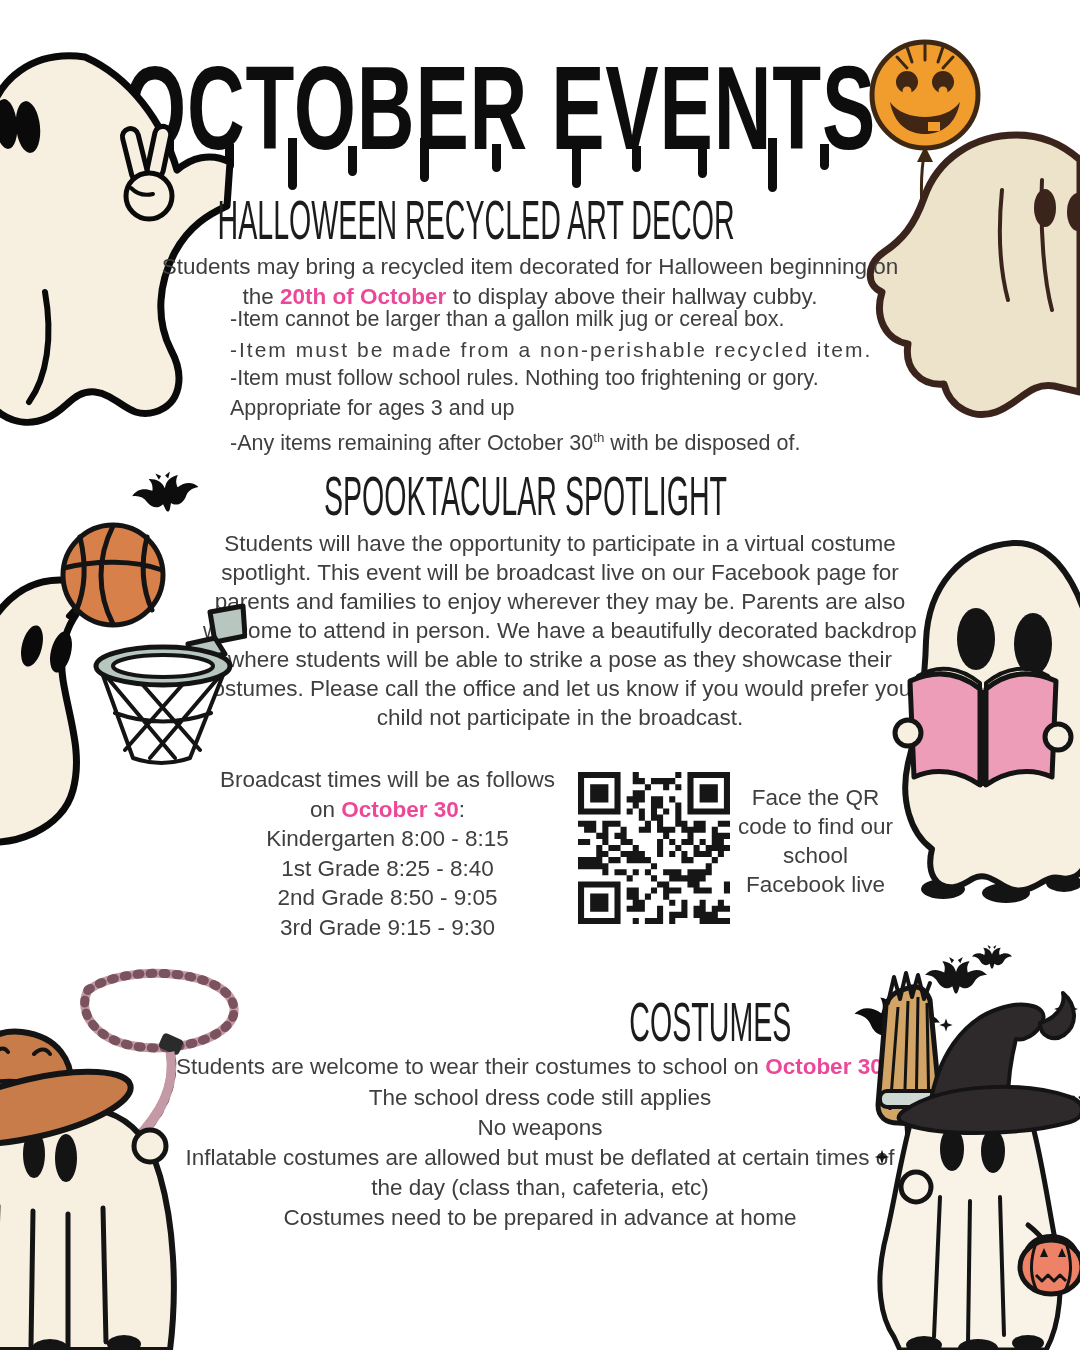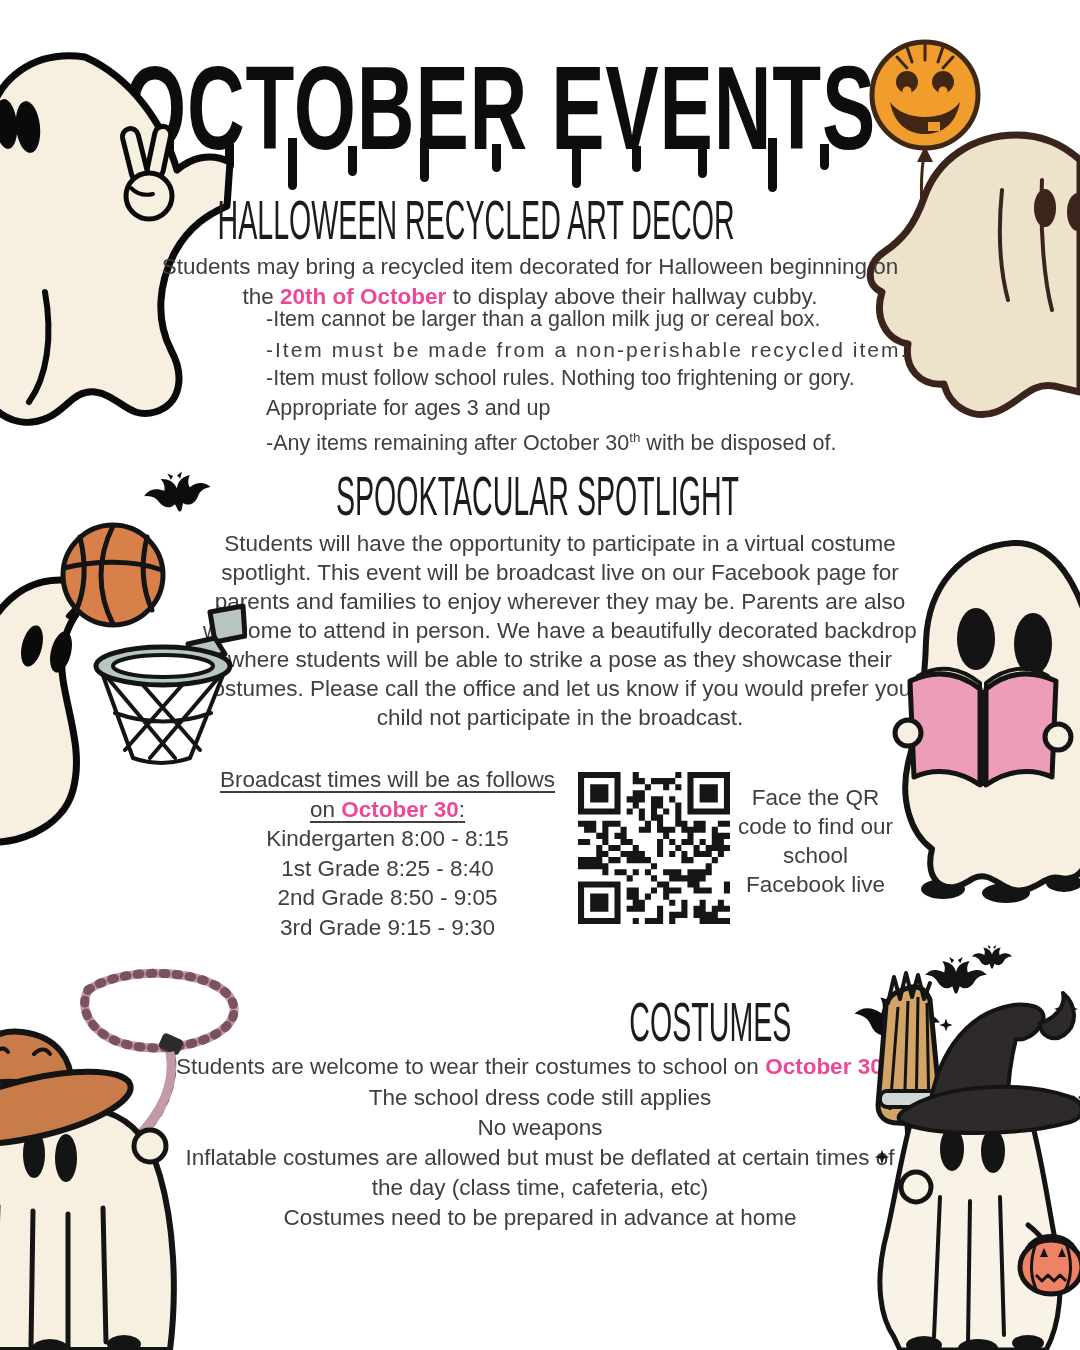--- a/index.html
+++ b/index.html
@@ -17,24 +17,24 @@
   .h-row{display:flex;justify-content:flex-end;align-items:center;}
   .h-txt{display:inline-block;font-size:52px;font-weight:400;color:#1c1c1c;white-space:nowrap;
          transform:scale(0.55,1.05);transform-origin:center center;}
   .bat{fill:#0d0d0d;}
 
   
   .center{text-align:center;}
   .body-txt{font-size:22.5px;line-height:30px;color:#3f3f3f;}
   b{color:#ec4899;}
   .items{font-size:21.5px;line-height:29.5px;text-align:left;}
-  .items .row{white-space:nowrap;margin-left:36px;}
+  .items .row{white-space:nowrap;}
   .items .spread{letter-spacing:2px;font-size:21px;}
   sup{font-size:0.62em;}
-  .u{text-decoration:underline;text-underline-offset:4px;}
+  .u{text-underline-offset:4px;}
   .bc{font-size:22.5px;line-height:29.5px;}
 
   
   .qr-box{left:578px;top:772px;width:152px;height:152px;background:#ffffff;}
 </style>
 </head>
 <body>
 
 <div class="page">
 
@@ -104,21 +104,21 @@
   </div>
 
   <div class="abs items" style="left:230px;top:305px;width:650px">
     <div class="row">-Item cannot be larger than a gallon milk jug or cereal box.</div>
     <div class="row spread">-Item must be made from a non-perishable recycled item.</div>
     <div class="row">-Item must follow school rules. Nothing too frightening or gory.</div>
     <div class="row">Appropriate for ages 3 and up</div>
     <div class="row"><span>-Any items remaining after October 30</span><sup>th</sup><span> with be disposed of.</span></div>
   </div>
 
-  <div class="abs h-row" style="left:144px;top:466px;width:760px">
+  <div class="abs h-row" style="left:132px;top:466px;width:760px">
     <svg class="bat" width="94" height="58" viewBox="0 0 100 62" style="margin:-6px -40px 0 0;transform:rotate(-8deg)">
         <use href="#bat"></use>
       </svg>
     <span class="h-txt">SPOOKTACULAR SPOTLIGHT</span>
   </div>
 
   <div class="abs body-txt center" style="left:195px;top:529px;width:730px;line-height:29px">Students will have the opportunity to participate in a virtual costume spotlight. This event will be broadcast live on our Facebook page for parents and families to enjoy wherever they may be. Parents are also welcome to attend in person. We have a beautifully decorated backdrop where students will be able to strike a pose as they showcase their costumes. Please call the office and let us know if you would prefer your child not participate in the broadcast.</div>
 
   <div class="abs bc center" style="left:205px;top:765px;width:365px">
     <div><span class="u">Broadcast times will be as follows</span></div>
@@ -182,21 +182,21 @@
   </div>
 
   <div class="abs body-txt center" style="left:110px;top:1052px;width:860px">
     <span>Students are welcome to wear their costumes to school on </span><b>October 30th</b>
   </div>
 
   <div class="abs body-txt center" style="left:110px;top:1083px;width:860px">
     <div>The school dress code still applies</div>
     <div>No weapons</div>
     <div>Inflatable costumes are allowed but must be deflated at certain times of</div>
-    <div>the day (class time, cafeteria, etc)</div>
+    <div>the day (class than, cafeteria, etc)</div>
     <div>Costumes need to be prepared in advance at home</div>
   </div>
 
   <svg class="abs" style="left:-62px;top:956px" width="330" height="394" viewBox="0 0 330 394">
     <g fill="none" stroke-linecap="round">
       <path d="M150 34 C190 6 292 14 296 52 C299 80 240 98 196 90 C160 84 138 58 150 34 Z M232 92 C240 130 220 165 196 185 C220 160 240 130 232 92 M214 191 C160 225 80 248 -10 252" stroke="#c49aa7" stroke-width="9"></path>
       <path d="M150 34 C190 6 292 14 296 52 C299 80 240 98 196 90 C160 84 138 58 150 34 Z M232 92 C240 130 220 165 196 185 M214 191 C160 225 80 248 -10 252" stroke="#7a535e" stroke-width="9" stroke-dasharray="3 10"></path>
     </g>
     <rect x="222" y="80" width="22" height="16" rx="4" fill="#2b2b2b" transform="rotate(24 233 88)"></rect>
     <path d="M232 96 C238 130 221 162 198 184" fill="none" stroke="#c49aa7" stroke-width="9"></path>

